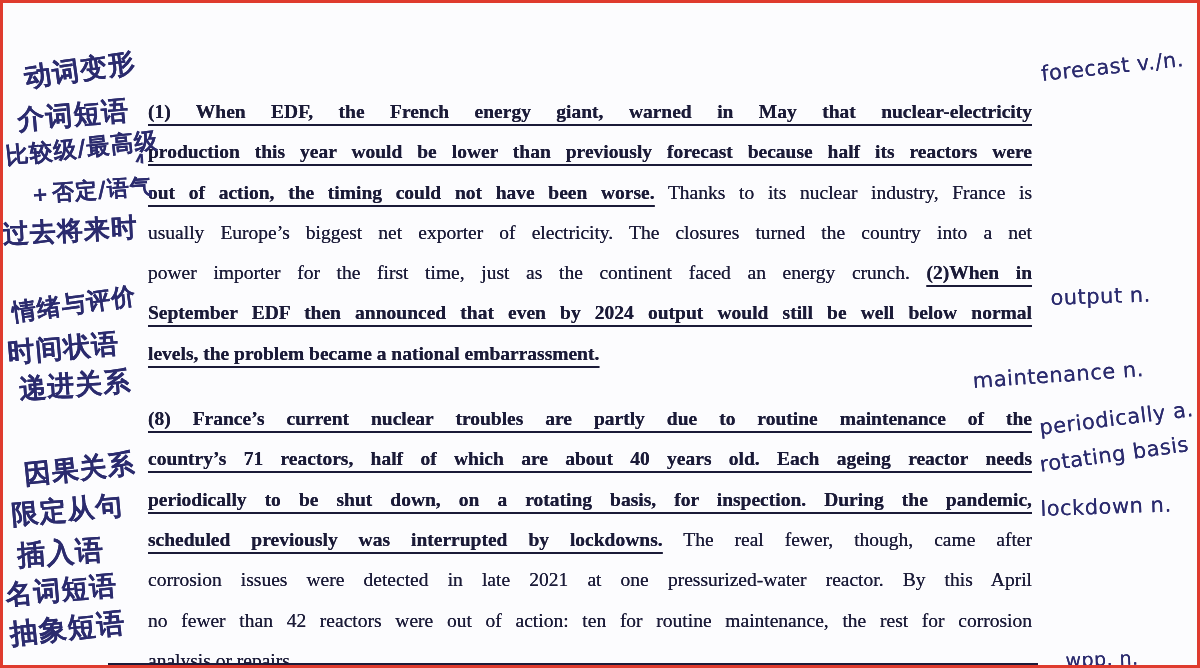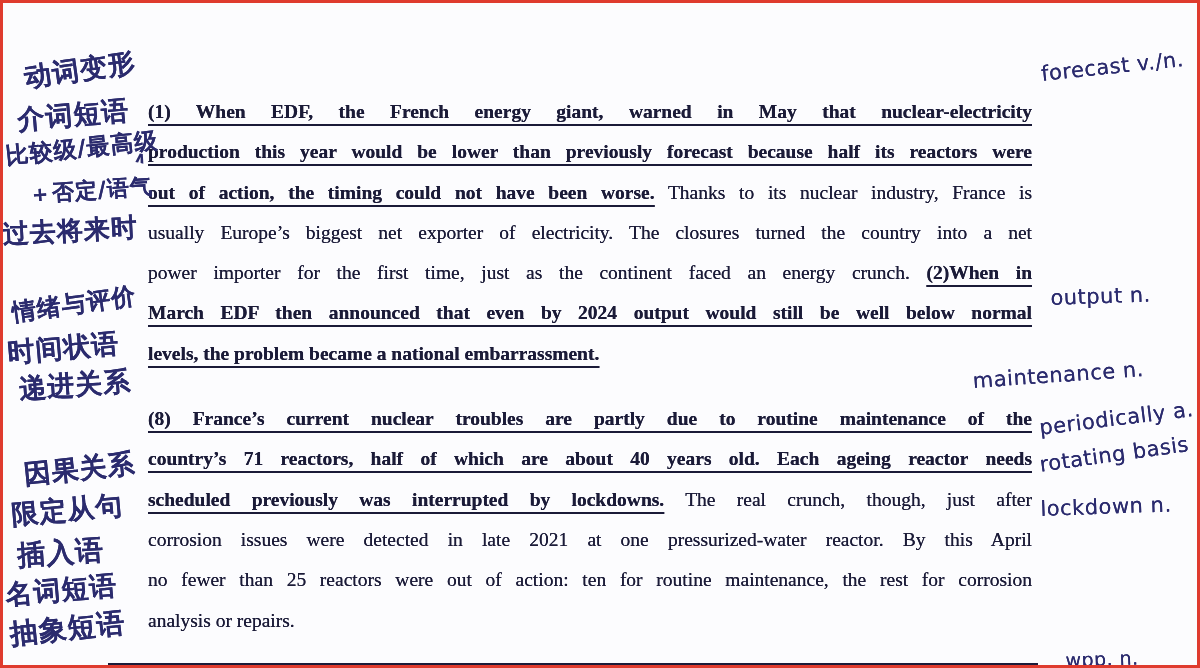--- a/index.html
+++ b/index.html
@@ -68,29 +68,30 @@
 
 <div class="page">
 
   <div class="article">
       <div class="para">
         <div class="line just"><span class="bu">(1) When EDF, the French energy giant, warned in May that nuclear-electricity</span></div>
         <div class="line just"><span class="bu">production this year would be lower than previously forecast because half its reactors were</span></div>
         <div class="line just"><span class="bu">out of action, the timing could not have been worse.</span><span class="rg"> Thanks to its nuclear industry, France is</span></div>
         <div class="line just"><span class="rg">usually Europe’s biggest net exporter of electricity. The closures turned the country into a net</span></div>
         <div class="line just"><span class="rg">power importer for the first time, just as the continent faced an energy crunch. </span><span class="bu">(2)When in</span></div>
-        <div class="line just"><span class="bu">March EDF then announced that even by 2024 output would still be well below normal</span></div>
+        <div class="line just"><span class="bu">September EDF then announced that even by 2024 output would still be well below normal</span></div>
         <div class="line"><span class="bu">levels, the problem became a national embarrassment.</span></div>
       </div>
       <div class="para">
         <div class="line just"><span class="bu">(8) France’s current nuclear troubles are partly due to routine maintenance of the</span></div>
         <div class="line just"><span class="bu">country’s 71 reactors, half of which are about 40 years old. Each ageing reactor needs</span></div>
-        <div class="line just"><span class="bu">scheduled previously was interrupted by lockdowns.</span><span class="rg"> The real crunch, though, just after</span></div>
+        <div class="line just"><span class="bu">periodically to be shut down, on a rotating basis, for inspection. During the pandemic,</span></div>
+        <div class="line just"><span class="bu">scheduled previously was interrupted by lockdowns.</span><span class="rg"> The real fewer, though, came after</span></div>
         <div class="line just"><span class="rg">corrosion issues were detected in late 2021 at one pressurized-water reactor. By this April</span></div>
-        <div class="line just"><span class="rg">no fewer than 25 reactors were out of action: ten for routine maintenance, the rest for corrosion</span></div>
+        <div class="line just"><span class="rg">no fewer than 42 reactors were out of action: ten for routine maintenance, the rest for corrosion</span></div>
         <div class="line"><span class="rg">analysis or repairs.</span></div>
       </div>
     </div>
 
   <div id="left-notes">
       <div class="hw cjk" style="left: 22px; top: 60px; font-size: 27px; transform: rotate(-8deg);">动词变形</div>
       <div class="hw cjk" style="left: 16px; top: 102px; font-size: 27px; transform: rotate(-5deg);">介词短语</div>
       <div class="hw cjk" style="left: 4px; top: 141px; font-size: 23px; transform: rotate(-6deg);">比较级/最高级</div>
       <div class="hw cjk" style="left: 28px; top: 180px; font-size: 22px; transform: rotate(-4deg);">＋否定/语气</div>
       <div class="hw cjk" style="left: 2px; top: 217px; font-size: 26px; transform: rotate(-3deg);">过去将来时</div>

